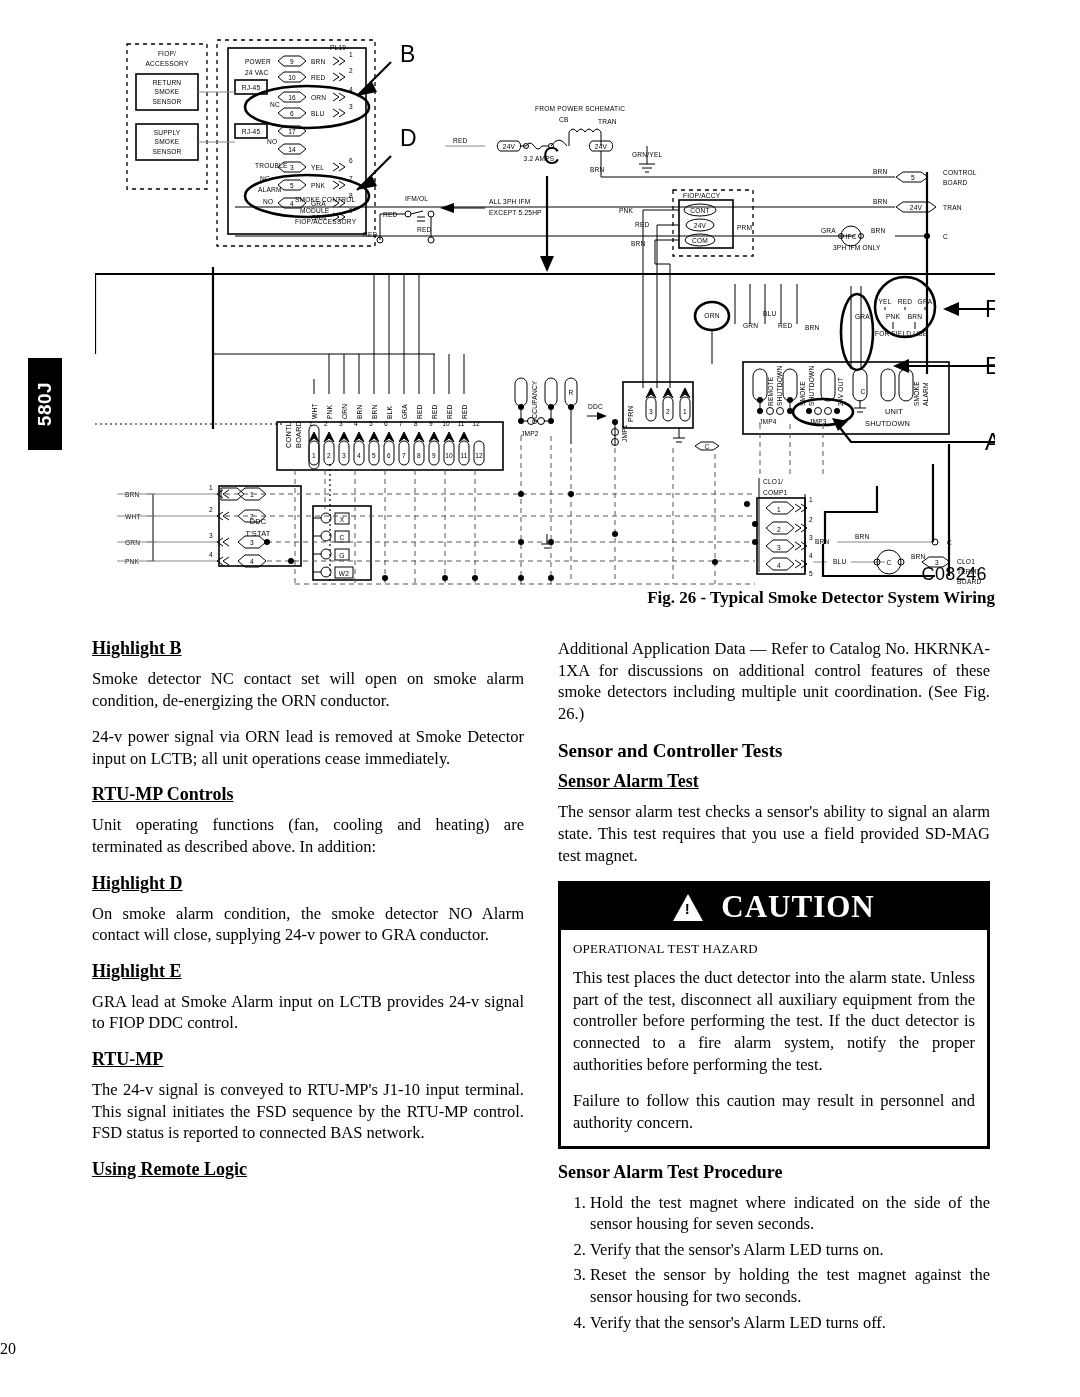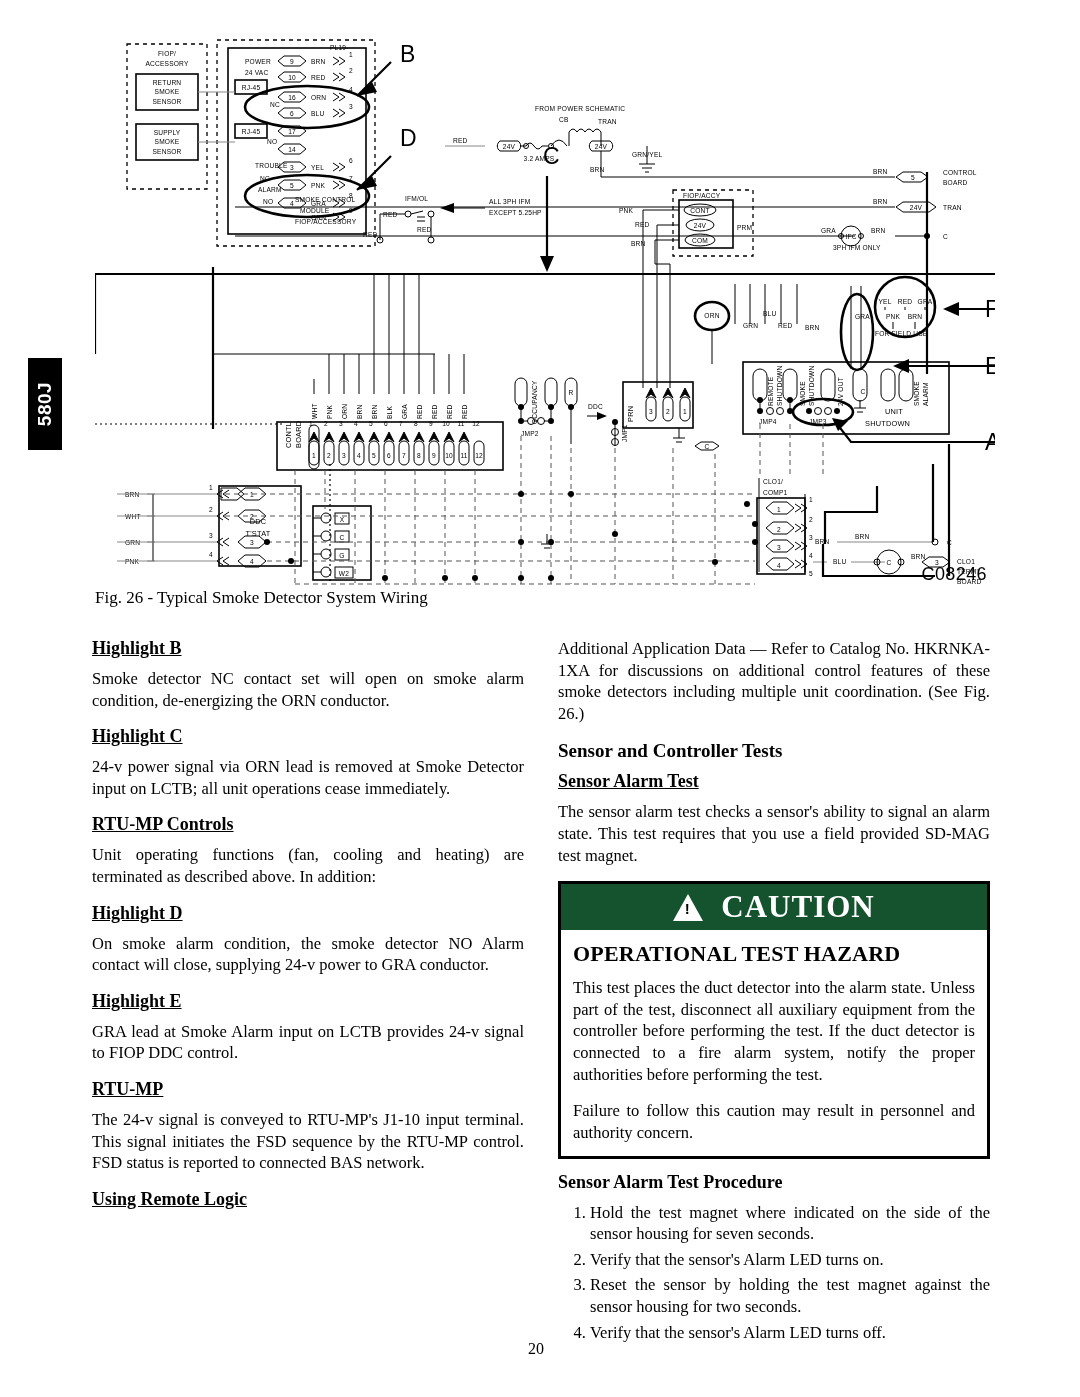--- a/index.html
+++ b/index.html
@@ -46,22 +46,22 @@
     right: 8px; bottom: 4px;
     font-family: "Liberation Sans", sans-serif;
     font-size: 18px;
     letter-spacing: 0.4px;
   }
 
   #fig-caption {
     position: absolute;
     left: 95px; top: 588px;
     width: 900px;
-    text-align: left;
-    font-weight: normal;
+    text-align: right;
+    font-weight: bold;
     font-size: 17px;
   }
 
   
   .column {
     position: absolute;
     top: 638px;
     width: 432px;
   }
   #col-left  { left: 92px; }
@@ -85,21 +85,21 @@
     margin: 0 0 15px 0;
   }
   p.body:last-child { margin-bottom: 0; }
 
   
   #caution {
     border: 3px solid #000;
     margin: 14px 0 13px 0;
   }
   #caution-head {
-    background: #14532d; color: #fff;
+    background: #000000; color: #fff;
     height: 46px;
     display: flex; align-items: center; justify-content: center;
     gap: 18px;
   }
   #caution-head .warn-tri {
     width: 0; height: 0;
     border-left: 15px solid transparent;
     border-right: 15px solid transparent;
     border-bottom: 27px solid #fff;
     position: relative;
@@ -113,38 +113,37 @@
     font-weight: bold;
     font-size: 15px;
     line-height: 1;
   }
   #caution-title {
     font-size: 31px; font-weight: bold;
     letter-spacing: 1px;
   }
   #caution-body { padding: 11px 12px 12px 12px; }
   #caution-body .hazard {
-    font-weight: bold;
-    font-size: 22px;
+    font-weight: normal;
+    font-size: 13px;
     margin: 0 0 10px 0;
     letter-spacing: 0.2px;
   }
 
   ol.proc {
     margin: 4px 0 0 0;
     padding-left: 32px;
     font-size: 16.5px;
     line-height: 1.31;
   }
   ol.proc li { margin-bottom: 4px; text-align: justify; }
 
   #page-num {
     position: absolute;
     left: 0; right: 8px; top: 1340px;
-    text-align: center;
     font-size: 16px;
   }
   .st6 { font-family: "Liberation Sans", sans-serif; font-size: 6.6px; letter-spacing: 0.2px; }
   .st7 { font-family: "Liberation Sans", sans-serif; font-size: 7.4px; letter-spacing: 0.2px; }
   .hl { font-family: "Liberation Sans", sans-serif; font-size: 23px; }
   .ln { stroke: #000; stroke-width: 1; fill: none; }
   .lnw { stroke: #000; stroke-width: 2.2; fill: none; }
   .lng { stroke: #888; stroke-width: 1; fill: none; }
   .dsh { stroke: #555; stroke-width: 1; fill: none; stroke-dasharray: 5 4; }
   .dot { stroke: #000; stroke-width: 1.2; fill: none; stroke-dasharray: 2 3; }
@@ -777,21 +776,20 @@
 <div id="fig-code">C08246</div>
 </div>
 
 <div id="fig-caption">Fig. 26 - Typical Smoke Detector System Wiring</div>
 
 <div class="column" id="col-left">
 
   <h3 class="sec">Highlight B</h3>
   <p class="body">Smoke detector NC contact set will open on smoke alarm condition, de-energizing the ORN conductor.</p>
 
-  <h3 class="sec">Highlight C</h3>
   <p class="body">24-v power signal via ORN lead is removed at Smoke Detector input on LCTB; all unit operations cease immediately.</p>
 
   <h3 class="sec">RTU-MP Controls</h3>
   <p class="body">Unit operating functions (fan, cooling and heating) are terminated as described above. In addition:</p>
 
   <h3 class="sec">Highlight D</h3>
   <p class="body">On smoke alarm condition, the smoke detector NO Alarm contact will close, supplying 24-v power to GRA conductor.</p>
 
   <h3 class="sec">Highlight E</h3>
   <p class="body">GRA lead at Smoke Alarm input on LCTB provides 24-v signal to FIOP DDC control.</p>

